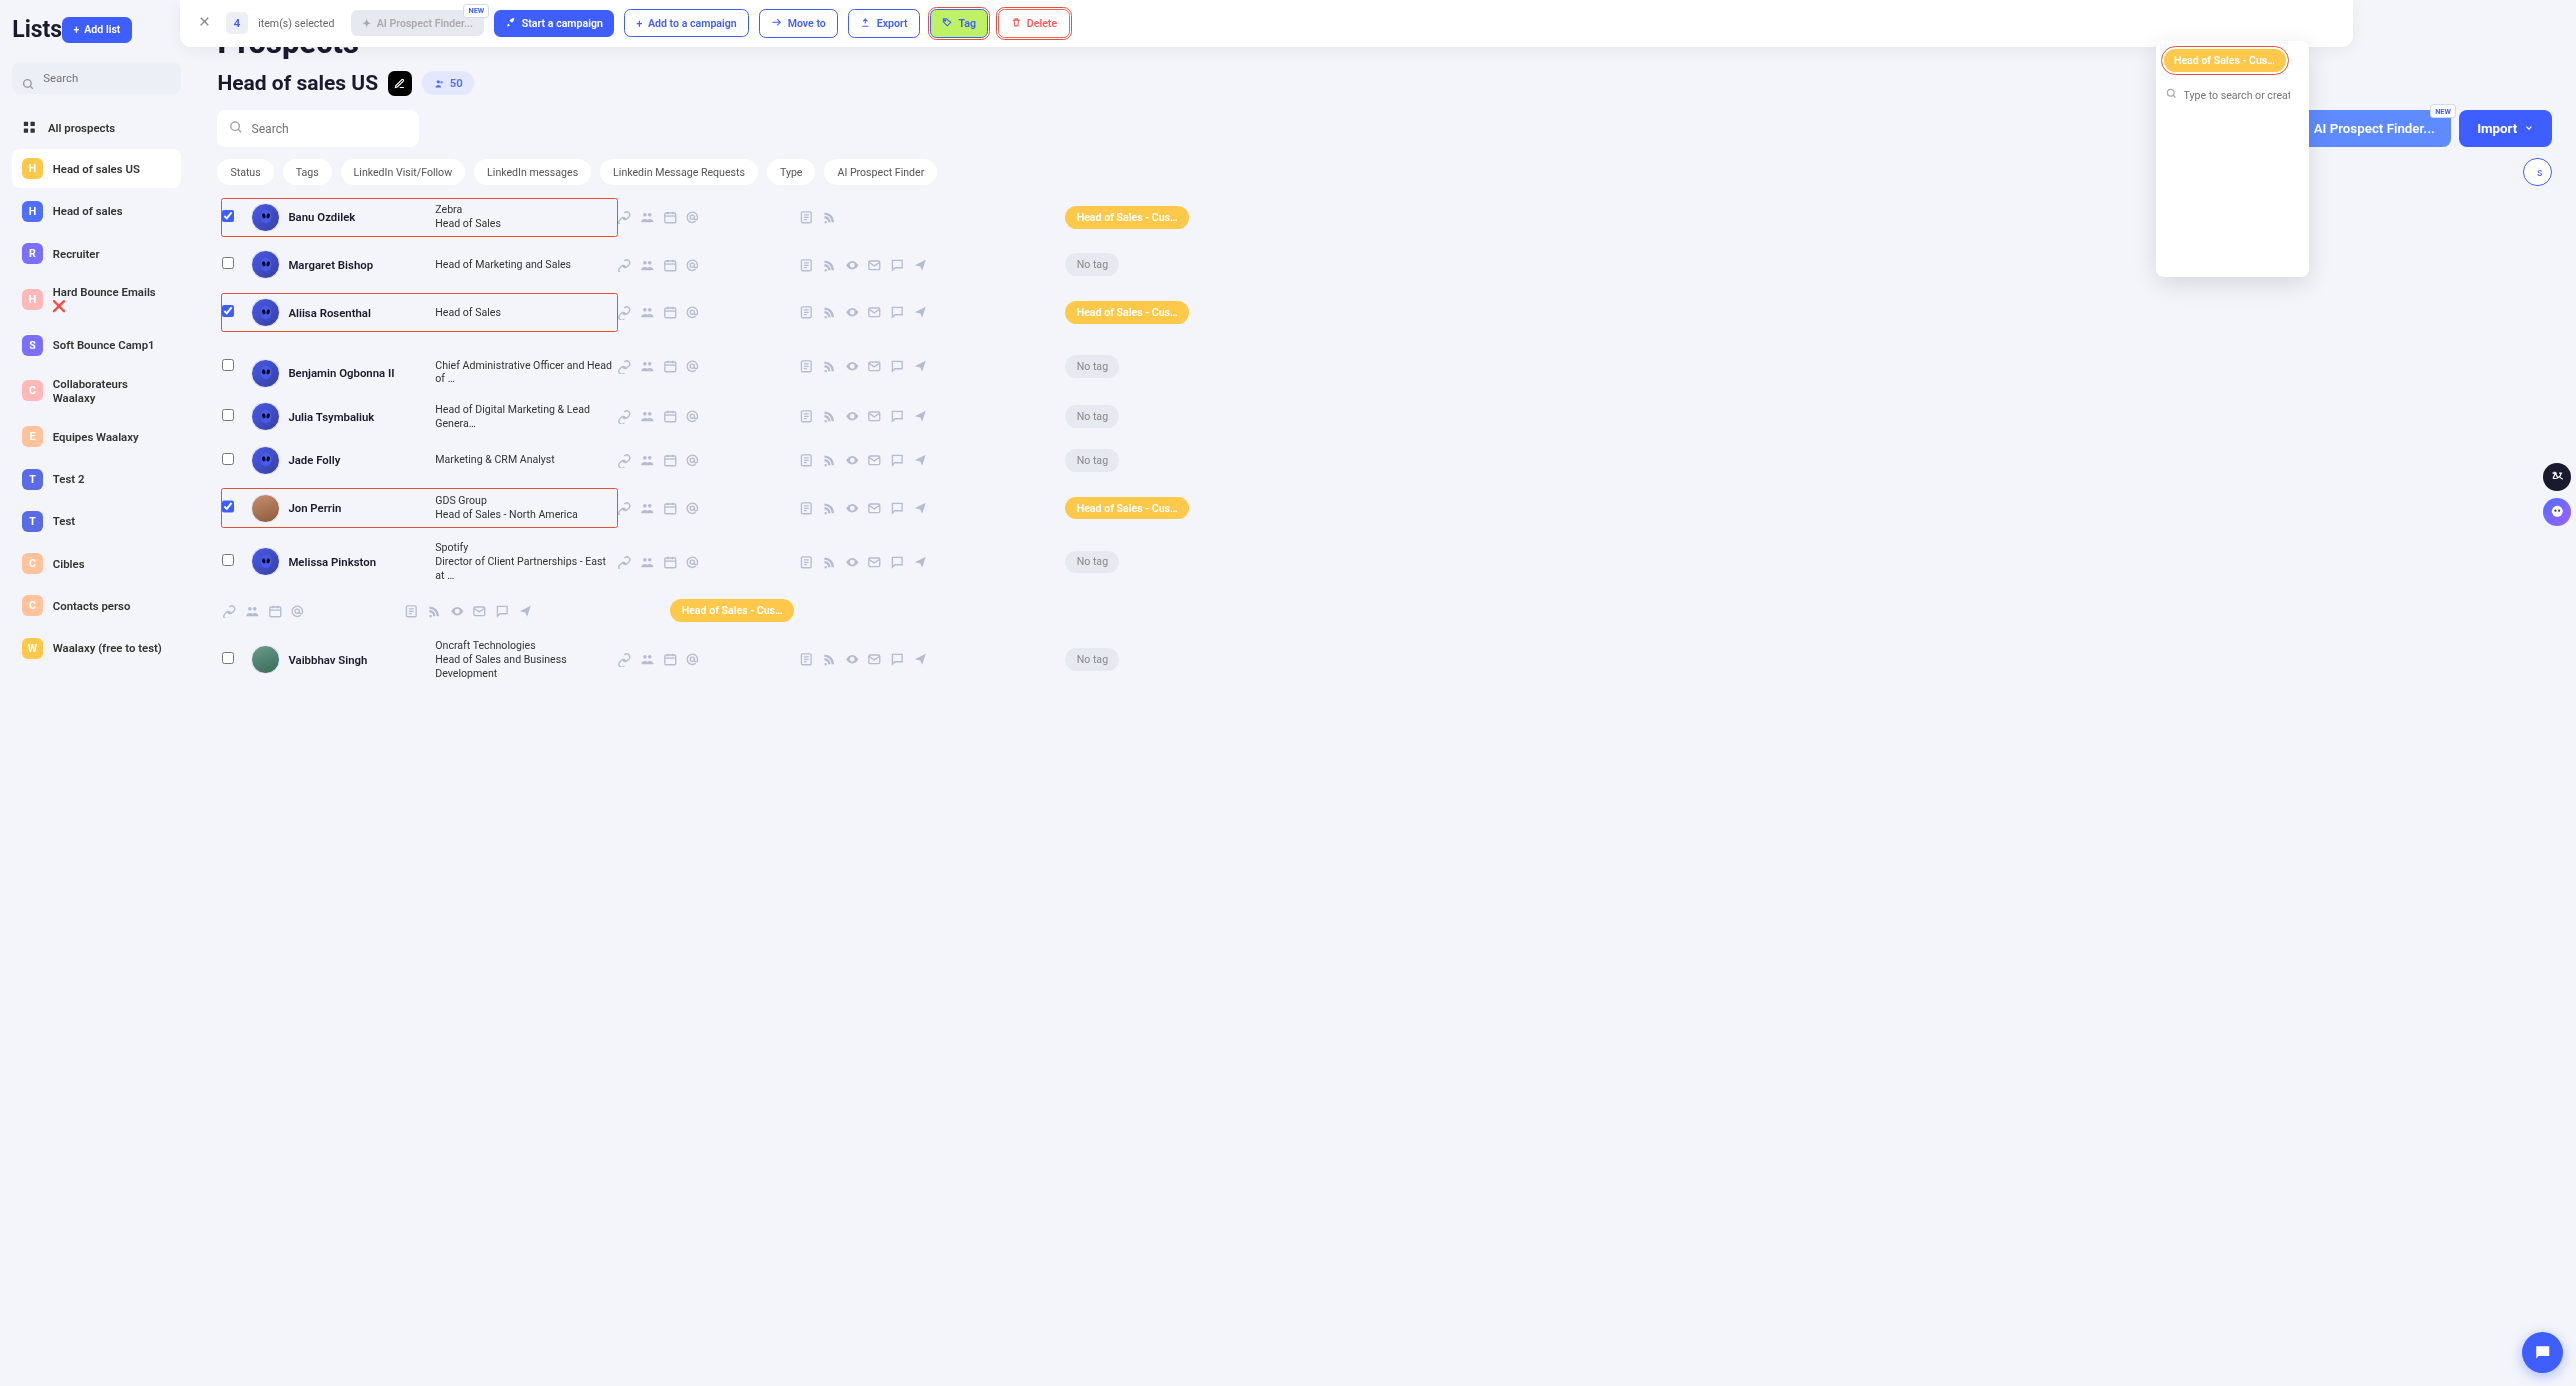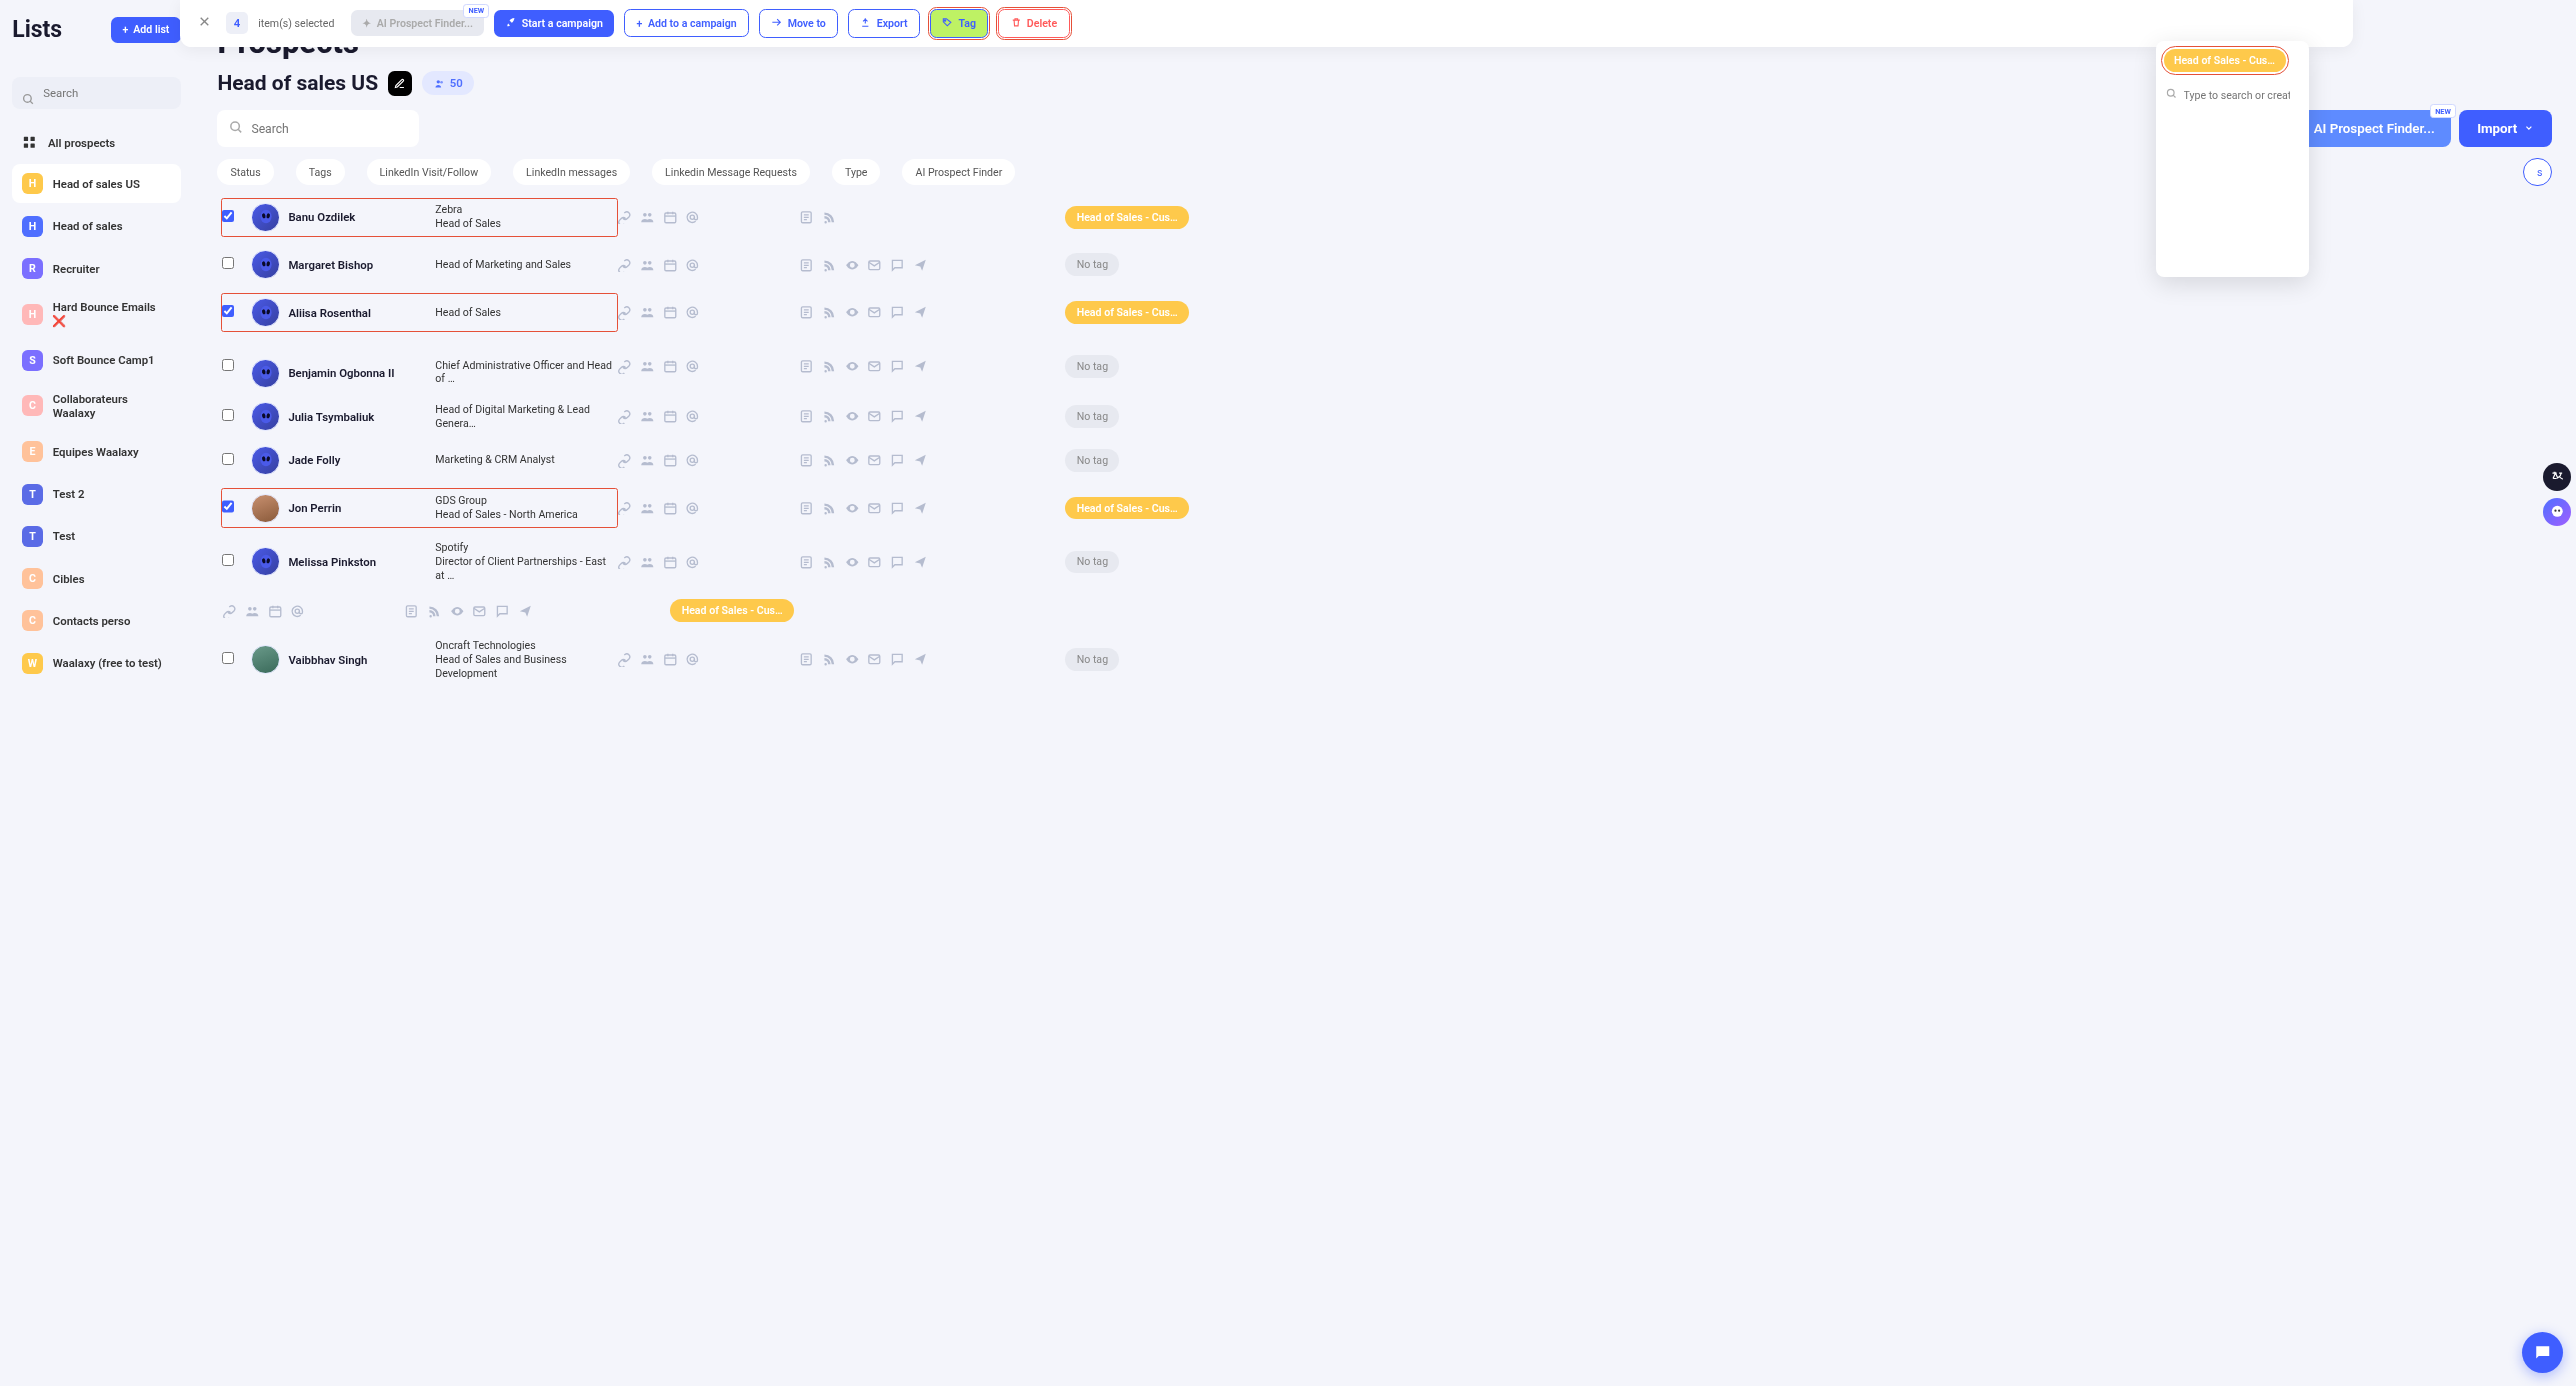--- a/index.html
+++ b/index.html
@@ -2,21 +2,21 @@
 <html style="font-size:13px"><head>
 <meta charset="utf-8">
 <style>
 * { box-sizing: border-box; margin: 0; padding: 0; font-family: -apple-system, BlinkMacSystemFont, 'Segoe UI', Roboto, sans-serif; }
 body { background: #f4f5fb; color: #1a1a2e; font-size: 11.4px; }
 
 .page { display: flex; min-height: 100vh; }
 
 
 .sidebar { width: 193px; padding: 16.3px 12.2px 0 12.2px; flex-shrink: 0; }
-.sidebar-header { display: flex; align-items: center; justify-content: space-between; margin-bottom: 34px; }
+.sidebar-header { display: flex; align-items: center; justify-content: flex-start; margin-bottom: 19px; }
 .sidebar-title { font-size: 23px; font-weight: 700; }
 .add-list-btn { background: #3f5eff; color: #fff; border: none; border-radius: 6.5px; padding: 6.5px 11.4px; font-size: 10.6px; font-weight: 600; display: flex; align-items: center; gap: 4.9px; cursor: pointer; }
 .sidebar-search { width: 100%; background: #edeff7; border: none; border-radius: 8.1px; padding: 9px 11.4px 9px 31px; font-size: 11.4px; color: #666; margin-bottom: 16.3px; }
 .sidebar-search-wrap { position: relative; }
 .sidebar-search-wrap .search-icon { position: absolute; left: 9.8px; top: 50%; transform: translateY(-50%); color: #999; }
 
 .sidebar-item { display: flex; align-items: center; gap: 9.8px; padding: 9px 9.8px; border-radius: 8.1px; cursor: pointer; margin-bottom: 3.3px; font-size: 11.4px; font-weight: 600; color: #333; }
 .sidebar-item.active { background: #fff; }
 .sidebar-item .list-icon { width: 21px; height: 21px; border-radius: 5.7px; display: flex; align-items: center; justify-content: center; font-size: 10.6px; font-weight: 700; color: #fff; flex-shrink: 0; }
 .sidebar-item.allp { padding-left: 6.5px; }
@@ -37,21 +37,21 @@
 .count-badge { background: #e3e8ff; color: #4f6fff; border-radius: 14.6px; padding: 4.9px 11.4px; font-size: 11.4px; font-weight: 600; display: flex; align-items: center; gap: 4.9px; }
 
 .action-row { display: flex; align-items: center; gap: 8.1px; margin-bottom: 11.4px; }
 .main-search { flex: 1; background: #fff; border: none; border-radius: 8.1px; padding: 11.4px 11.4px 11.4px 34px; font-size: 12.2px; color: #888; }
 .main-search-wrap { flex: 1; position: relative; }
 .main-search-wrap .search-icon { position: absolute; left: 11.4px; top: 50%; transform: translateY(-50%); color: #aaa; }
 .ai-finder-btn { background: #5e8bff; color: #fff; border: none; border-radius: 8.1px; padding: 10.6px 16.3px; font-weight: 600; display: flex; align-items: center; gap: 6.5px; cursor: pointer; position: relative; }
 .import-btn { background: #3f5eff; color: #fff; border: none; border-radius: 8.1px; padding: 10.6px 18px; font-weight: 700; display: flex; align-items: center; gap: 6.5px; cursor: pointer; }
 .new-badge-corner { position: absolute; top: -6.5px; right: -4.9px; background: #fff; color: #3f5eff; border: 0.8px solid #d0d8ff; font-size: 7.3px; font-weight: 700; padding: 1.6px 4.1px; border-radius: 3.3px; }
 
-.filter-row { display: flex; gap: 22px; margin-bottom: 4.9px; align-items: center; }
+.filter-row { display: flex; gap: 9px; margin-bottom: 4.9px; align-items: center; }
 .filter-chip { background: #fff; border: none; border-radius: 14.6px; padding: 6.5px 13px; font-size: 10.6px; color: #555; cursor: pointer; }
 .filter-chip.partial { border: 0.8px solid #3f5eff; color: #3f5eff; padding-right: 8.1px; }
 
 
 .table { width: 100%; }
 .thead { display: flex; align-items: center; padding: 11.4px 4.9px; color: #888; font-size: 9.8px; font-weight: 700; letter-spacing: 0.3px; text-transform: uppercase; }
 .col-check { width: 29px; }
 .col-name { width: 184px; display: flex; align-items: center; }
 .col-company { width: 182px; }
 .col-statuses { width: 182px; }

